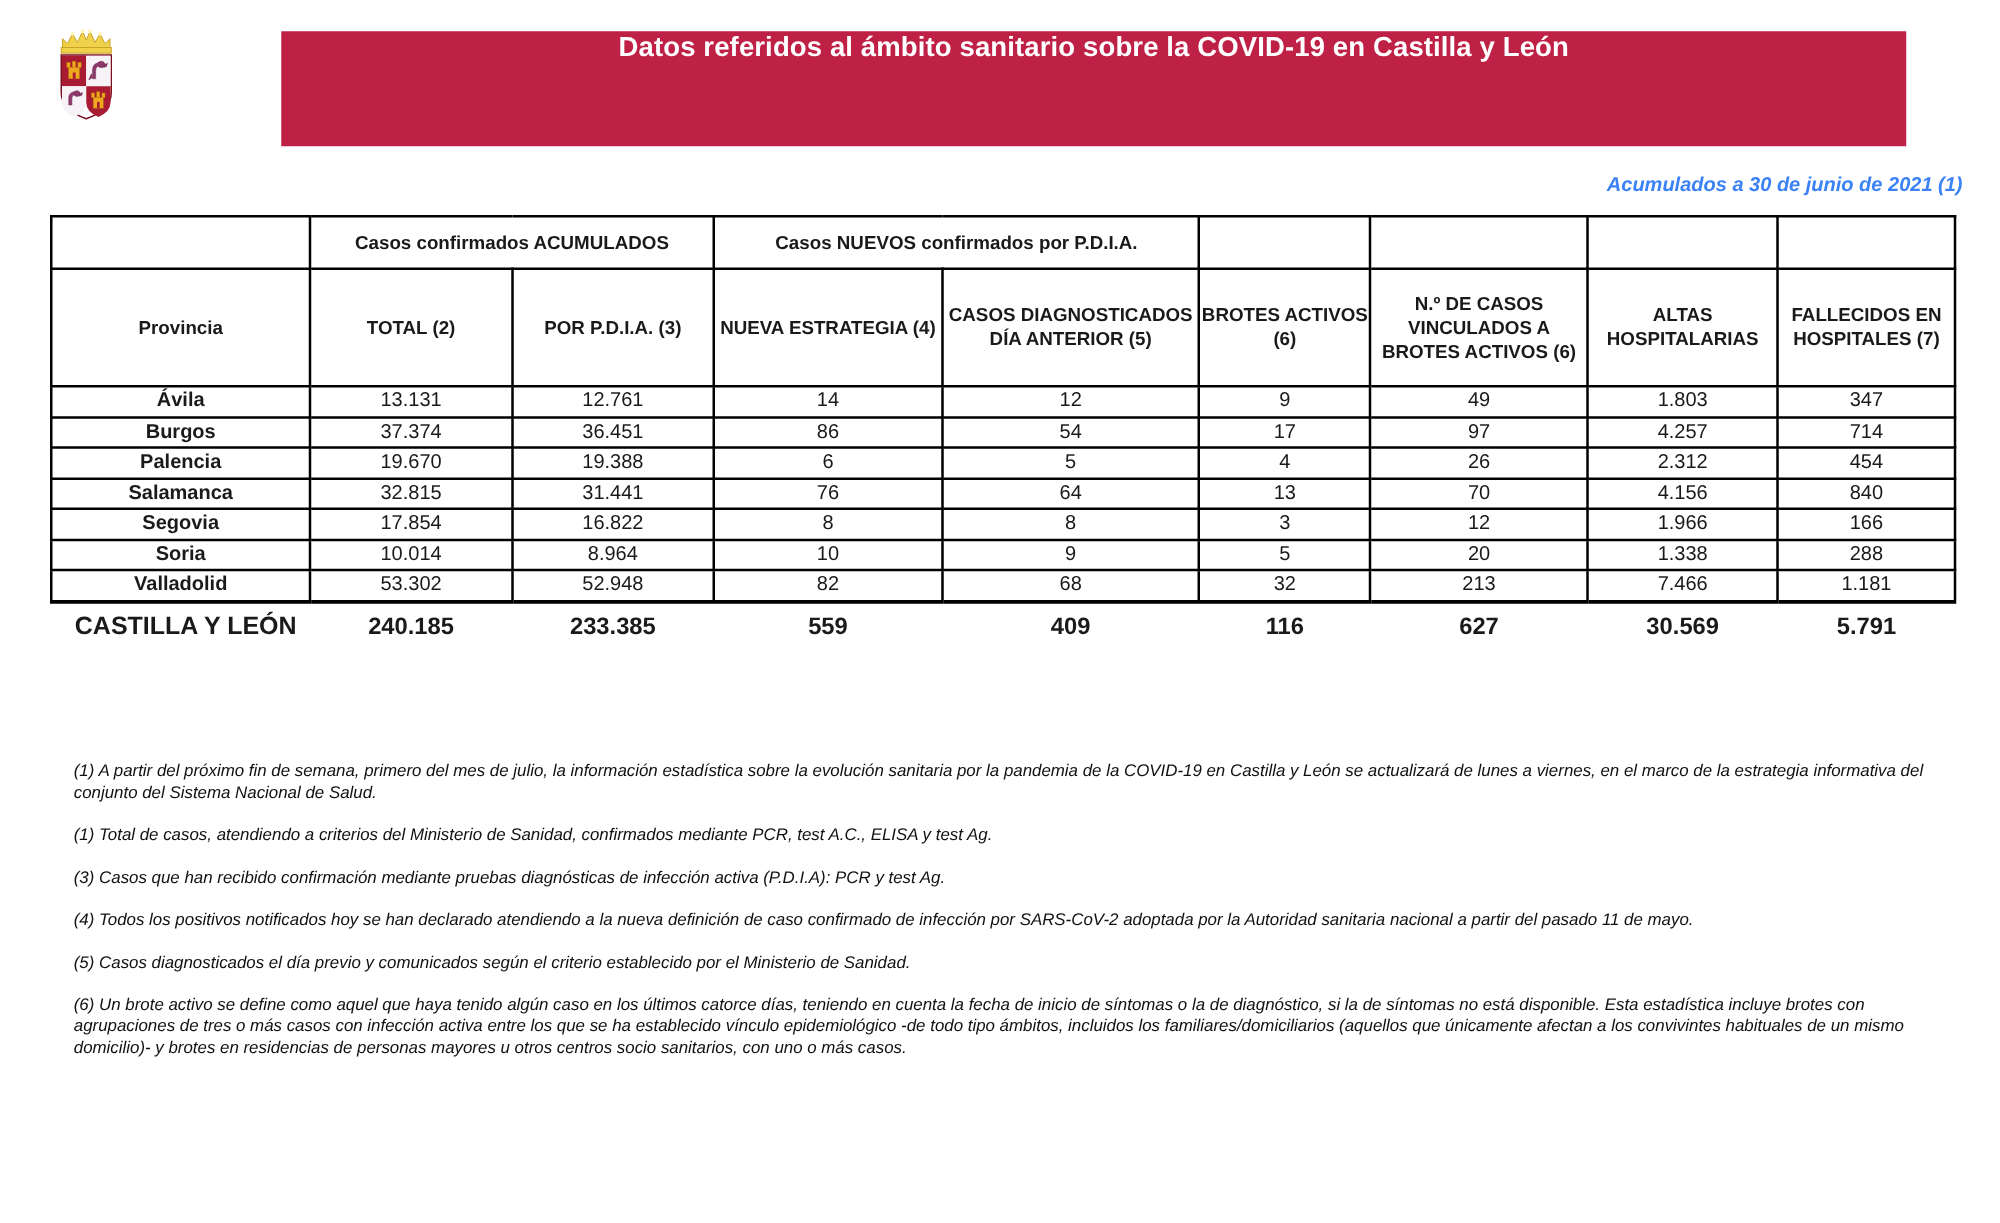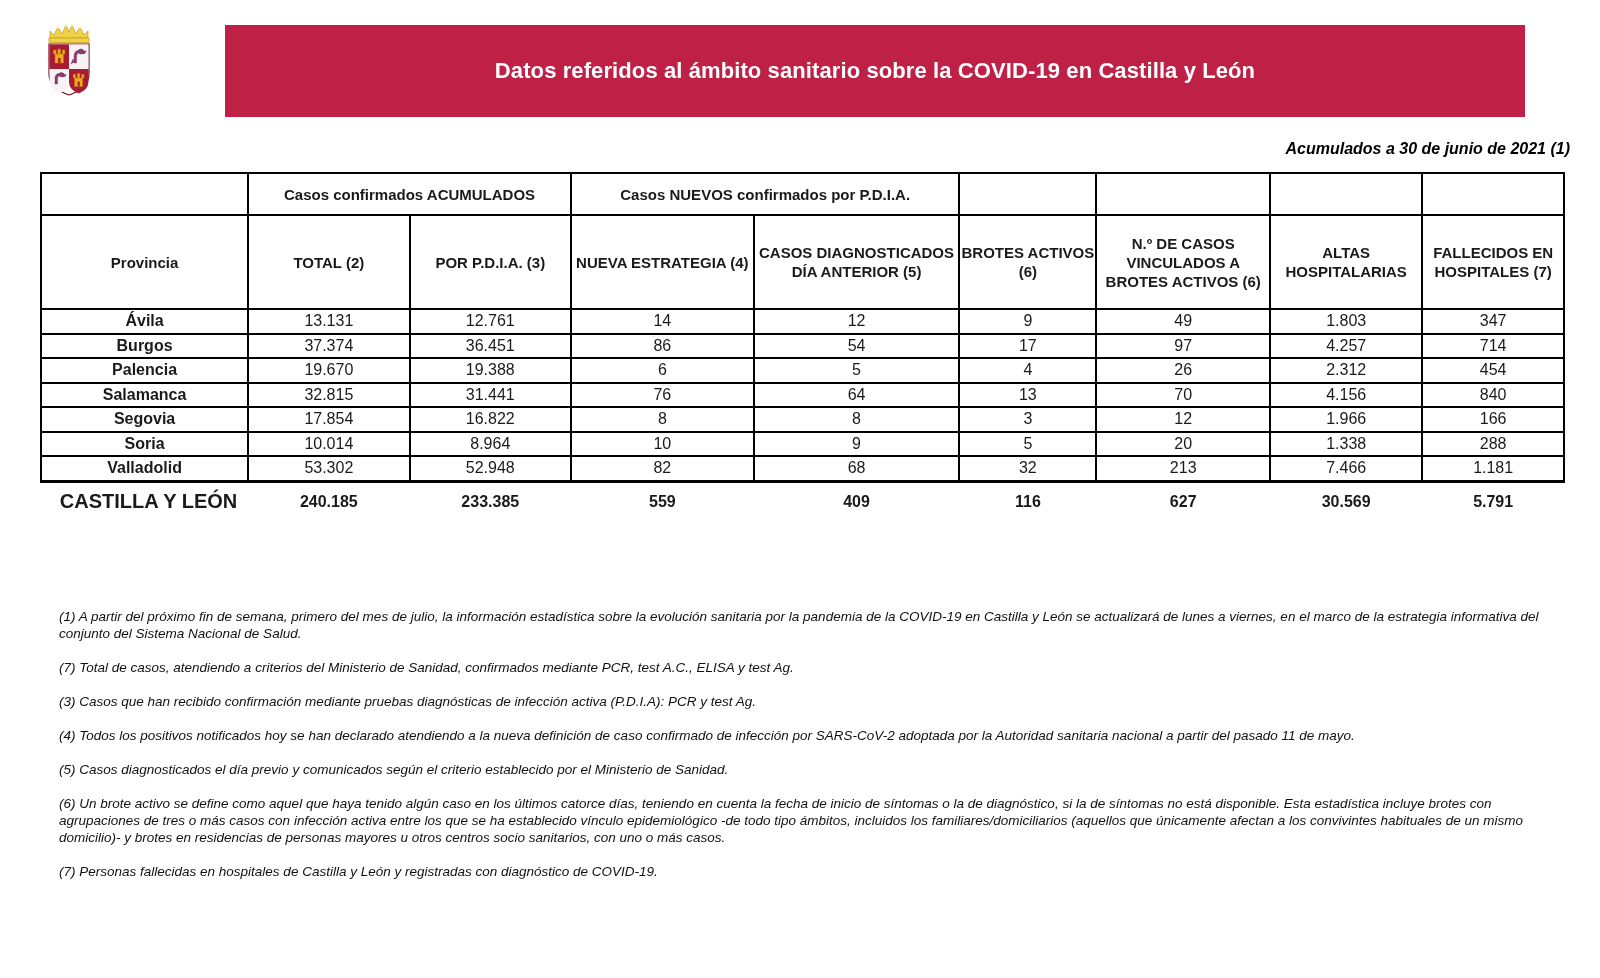--- a/index.html
+++ b/index.html
@@ -50,40 +50,40 @@
   .logo-text .l2 { display: block; padding-left: 2px; }
 
   .banner {
     position: absolute;
     left: 225px;
     top: 25px;
     right: 75px;
     height: 92px;
     background: #bf2046;
     display: flex;
-    align-items: center;
+    align-items: flex-start;
     justify-content: center;
   }
   .banner-title {
     color: #ffffff;
     font-size: 22px;
     font-weight: bold;
     text-align: center;
     letter-spacing: 0.1px;
   }
 
   
   .date-line {
     position: absolute;
     top: 140px;
     right: 30px;
     font-style: italic;
     font-weight: bold;
     font-size: 16px;
-    color: #000000;
+    color: #3b82f6;
   }
 
   
   .table-wrap {
     position: absolute;
     top: 172px;
     left: 18px;
     width: 1525px;
   }
   table.data {
@@ -125,21 +125,21 @@
     font-size: 16.5px;
   }
   table.data tbody td {
     height: 22.5px;
     font-size: 16px;
   }
   tr.total td {
     border: none;
     border-top: 3px solid #000;
     font-weight: bold;
-    font-size: 16px;
+    font-size: 19px;
     height: 38px;
   }
   tr.total td.prov {
     font-size: 20px;
     padding-left: 8px;
   }
 
   
   .notes {
     position: absolute;
@@ -346,19 +346,18 @@
         <td>627</td>
         <td>30.569</td>
         <td>5.791</td>
       </tr>
     </tfoot>
   </table>
 </div>
 
 <div class="notes">
     <div class="note">(1) A partir del próximo fin de semana, primero del mes de julio, la información estadística sobre la evolución sanitaria por la pandemia de la COVID-19 en Castilla y León se actualizará de lunes a viernes, en el marco de la estrategia informativa del conjunto del Sistema Nacional de Salud.</div>
-    <div class="note">(7) Total de casos, atendiendo a criterios del Ministerio de Sanidad, confirmados mediante PCR, test A.C., ELISA y test Ag.</div>
+    <div class="note">(1) Total de casos, atendiendo a criterios del Ministerio de Sanidad, confirmados mediante PCR, test A.C., ELISA y test Ag.</div>
     <div class="note">(3) Casos que han recibido confirmación mediante pruebas diagnósticas de infección activa (P.D.I.A): PCR y test Ag.</div>
     <div class="note">(4) Todos los positivos notificados hoy se han declarado atendiendo a la nueva definición de caso confirmado de infección por SARS-CoV-2 adoptada por la Autoridad sanitaria nacional a partir del pasado 11 de mayo.</div>
     <div class="note">(5) Casos diagnosticados el día previo y comunicados según el criterio establecido por el Ministerio de Sanidad.</div>
     <div class="note">(6) Un brote activo se define como aquel que haya tenido algún caso en los últimos catorce días, teniendo en cuenta la fecha de inicio de síntomas o la de diagnóstico, si la de síntomas no está disponible. Esta estadística incluye brotes con agrupaciones de tres o más casos con infección activa entre los que se ha establecido vínculo epidemiológico -de todo tipo ámbitos, incluidos los familiares/domiciliarios (aquellos que únicamente afectan a los convivintes habituales de un mismo domicilio)- y brotes en residencias de personas mayores u otros centros socio sanitarios, con uno o más casos.</div>
-    <div class="note">(7) Personas fallecidas en hospitales de Castilla y León y registradas con diagnóstico de COVID-19.</div>
   </div>
 
 </body></html>

